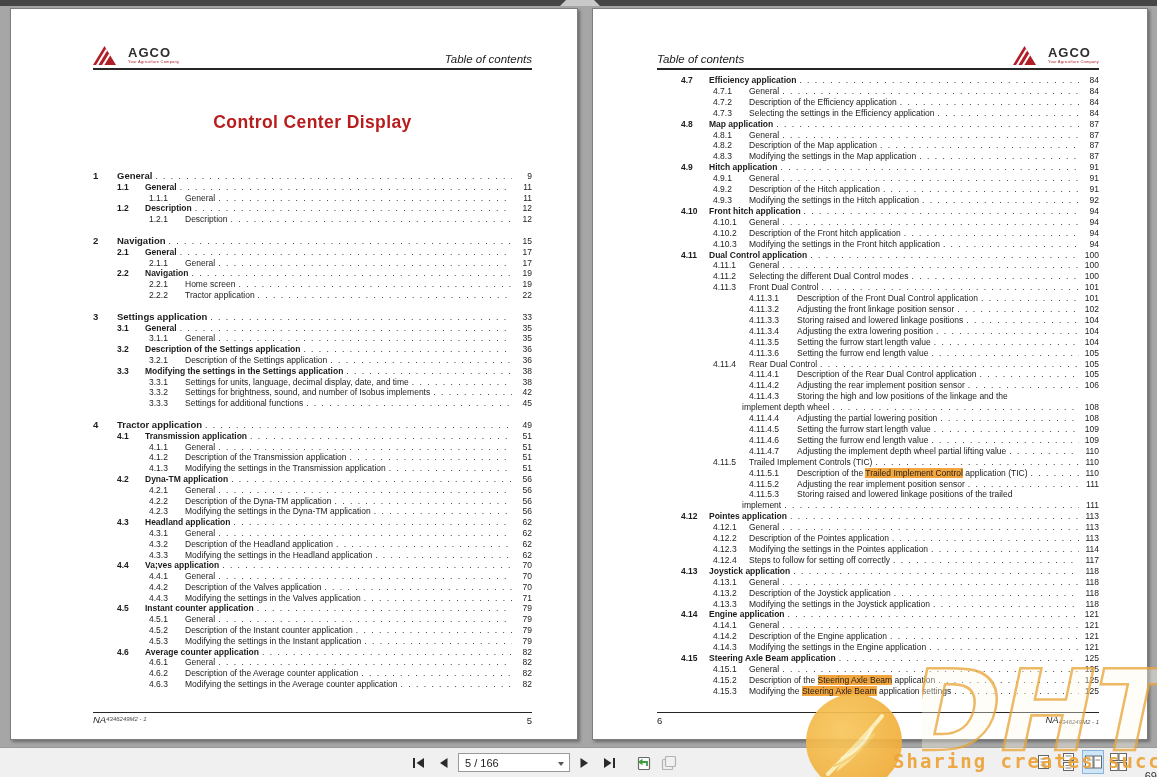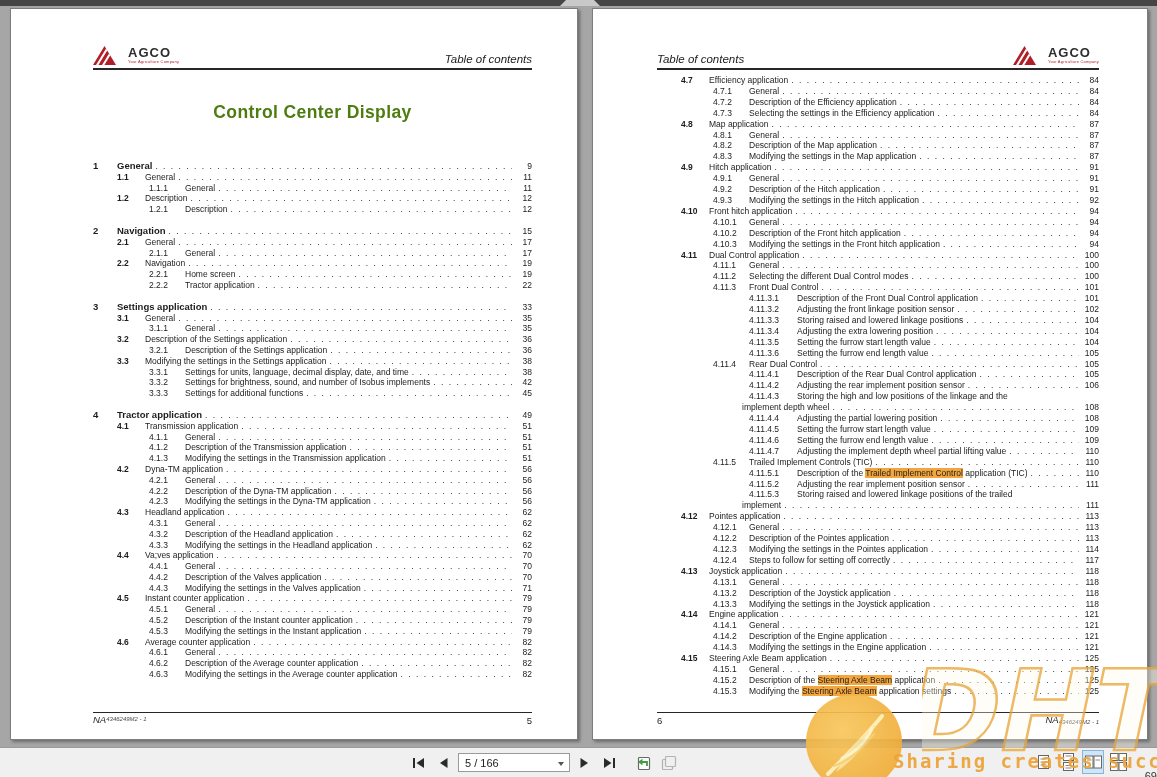--- a/index.html
+++ b/index.html
@@ -15,34 +15,34 @@
   .page-right{left:592px;width:556px;padding:30px 48px 0 64px;}
 
   .page-head{display:flex;justify-content:space-between;align-items:flex-end;
     border-bottom:2px solid #262626;padding-bottom:3px;height:26px;}
   .toc-label{font-style:italic;font-size:11.5px;color:#222;}
   .agco-logo{display:flex;align-items:flex-start;gap:12px;}
   .agco-right{display:flex;flex-direction:column;line-height:1;}
   .agco-brand{font-weight:700;font-size:13px;letter-spacing:1px;color:#2d2d2d;}
   .agco-tagline{font-size:4px;color:var(--brand,#b01e28);margin-top:1px;letter-spacing:.2px;}
 
-  .doc-title{margin-top:32px;text-align:center;font-size:17.5px;font-weight:700;letter-spacing:.4px;color:#4d7c0f;}
+  .doc-title{margin-top:42px;text-align:center;font-size:17.5px;font-weight:700;letter-spacing:.4px;color:#b91c1c;}
 
   .toc{font-size:8.5px;line-height:10.8px;}
   .toc-l{margin-top:38px;}
   .toc-r{margin-top:5px;line-height:10.9px;}
   .toc-row{display:flex;align-items:baseline;}
   .toc-row .num{flex:none;}
   .toc-row .ttl{white-space:nowrap;}
   .lv1{margin-top:11px;}
   .lv1.first{margin-top:0;}
   .lv1 .num{width:24px;font-weight:700;font-size:9.5px;}
   .lv1 .ttl{font-weight:700;font-size:9.5px;}
   .lv2 .num{margin-left:24px;width:28px;font-weight:700;}
-  .lv2 .ttl{font-weight:400;}
+  .lv2 .ttl{font-weight:700;}
   .lv3 .num{margin-left:56px;width:36px;}
   .lv4 .num{margin-left:92px;width:48px;}
   .toc-row.cont .ttl{margin-left:85px;}
   .dots{flex:1 1 auto;min-width:8px;overflow:hidden;white-space:nowrap;margin:0 3px;font-weight:400;color:#222;}
   .dots::before{content:". . . . . . . . . . . . . . . . . . . . . . . . . . . . . . . . . . . . . . . . . . . . . . . . . . . . . . . . . . . . . . . . . . . . . . . . . . . . . . . . . . . . . . . . . . . . . . . . . . . . . . . . . . . . . . . . . . . . . . . .";
     letter-spacing:1.5px;font-size:8.5px;}
   .pg{flex:none;min-width:17px;text-align:right;font-weight:400;font-size:8.5px;}
   .hl{background:var(--hl,#f3a63e);}
 
   .page-foot{position:absolute;bottom:13px;}

